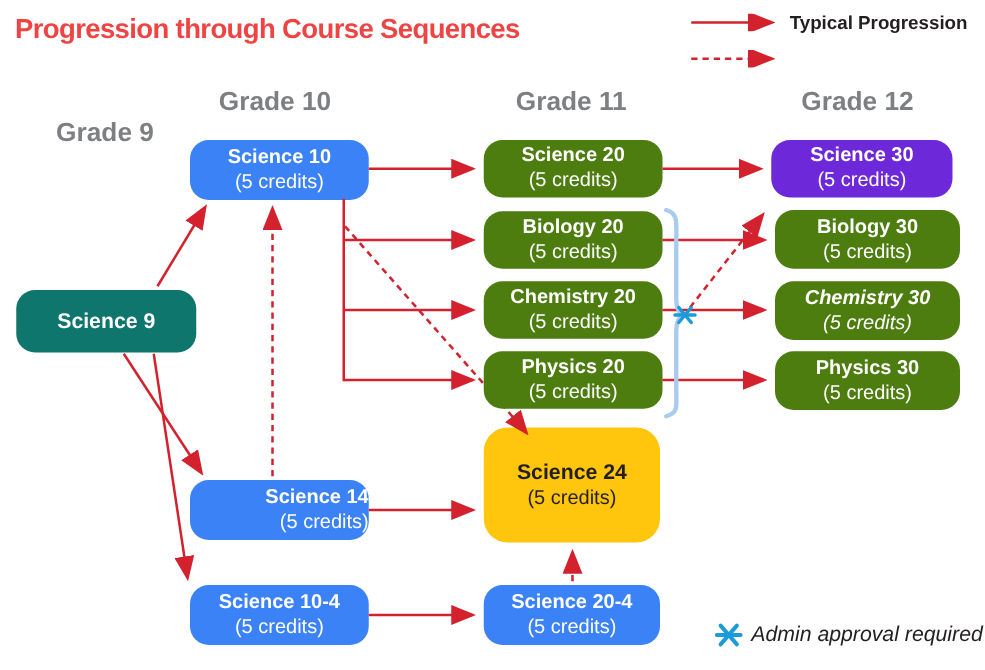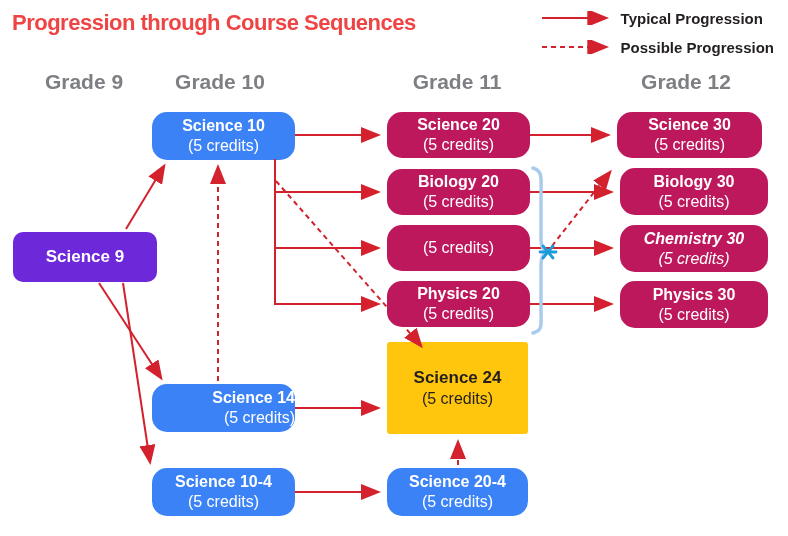--- a/index.html
+++ b/index.html
@@ -9,41 +9,41 @@
 
   .page-title{position:absolute;left:12px;top:10px;font-size:22px;font-weight:700;
               color:#ef4444;letter-spacing:-0.5px;}
 
   .legend{position:absolute;right:14px;top:5px;display:flex;flex-direction:column;gap:3px;}
   .legend-row{display:flex;align-items:center;gap:3px;height:26px;}
   .legend-label{font-size:15px;font-weight:600;color:#231F20;}
 
   .grade-header{position:absolute;top:70px;width:110px;text-align:center;
                 font-size:21px;font-weight:700;color:#7D7F83;}
-  .gh9{left:29px;} .gh10{left:165px;} .gh11{left:402px;} .gh12{left:631px;}
+  .gh9{left:29px;margin-top:25px;} .gh10{left:165px;} .gh11{left:402px;} .gh12{left:631px;}
 
   .box{position:absolute;border-radius:15px;display:flex;flex-direction:column;
        align-items:center;justify-content:center;color:#ffffff;line-height:1.25;}
   .box .name{font-size:16px;font-weight:700;}
   .box .credits{font-size:16px;font-weight:400;}
-  .green{background:#3b82f6;} .magenta{background:#be185d;text-align:right;}
-  .lightblue{background:#6d28d9;border-radius:10px;} .navy{background:#be185d;}
+  .green{background:#3b82f6;} .magenta{background:#4d7c0f;text-align:right;}
+  .lightblue{background:#0f766e;} .navy{background:#6d28d9;}
   .yellow{background:#FFC60D;color:#231F20;}
   .yellow .name{font-size:17px;}
 
   .b-science9{left:13px;top:232px;width:144px;height:50px;}
   .b-science9 .name{font-size:17px;}
   .b-science10{left:152px;top:112px;width:143px;height:48px;}
   .b-science14{left:152px;top:384px;width:143px;height:48px;align-items:flex-end;}
   .b-science104{left:152px;top:468px;width:143px;height:48px;}
   .b-science20{left:387px;top:112px;width:143px;height:46px;}
   .b-biology20{left:387px;top:169px;width:143px;height:46px;}
   .b-chemistry20{left:387px;top:225px;width:143px;height:46px;}
   .b-physics20{left:387px;top:281px;width:143px;height:46px;}
-  .b-science24{left:387px;top:342px;width:141px;height:92px;border-radius:3px;}
+  .b-science24{left:387px;top:342px;width:141px;height:92px;border-radius:19px;}
   .b-science204{left:387px;top:468px;width:141px;height:48px;}
   .b-science30{left:617px;top:112px;width:145px;height:46px;}
   .b-biology30{left:620px;top:168px;width:148px;height:47px;}
   .b-chemistry30{left:620px;top:225px;width:148px;height:47px;font-style:italic;}
   .b-physics30{left:620px;top:281px;width:148px;height:47px;}
 
   .footnote{position:absolute;left:570px;top:495px;display:flex;align-items:center;gap:5px;}
   .footnote-text{font-size:17px;font-style:italic;font-weight:500;color:#231F20;}
 </style>
 </head>
@@ -72,20 +72,21 @@
   </div>
   <div class="box magenta b-science20">
     <span class="name">Science 20</span>
     <span class="credits">(5 credits)</span>
   </div>
   <div class="box magenta b-biology20">
     <span class="name">Biology 20</span>
     <span class="credits">(5 credits)</span>
   </div>
   <div class="box magenta b-chemistry20">
+    <span class="name">Chemistry 20</span>
     <span class="credits">(5 credits)</span>
   </div>
   <div class="box magenta b-physics20">
     <span class="name">Physics 20</span>
     <span class="credits">(5 credits)</span>
   </div>
   <div class="box yellow b-science24">
     <span class="name">Science 24</span>
     <span class="credits">(5 credits)</span>
   </div>
@@ -162,23 +163,32 @@
     </div>
     <div class="legend-row">
       <svg width="78" height="14">
         <defs>
           <marker id="ahl2" viewBox="0 0 10 8" refX="8.5" refY="4" markerWidth="11" markerHeight="9" orient="auto">
             <path d="M0,0 L10,4 L0,8 z" fill="#D3212D"></path>
           </marker>
         </defs>
         <line x1="2" y1="7" x2="66" y2="7" stroke="#D3212D" stroke-width="2" stroke-dasharray="5 4" marker-end="url(#ahl2)"></line>
       </svg>
-      <span class="legend-label">Possible Progression</span>
     </div>
   </div>
 
   <div class="grade-header gh9">Grade 9</div>
   <div class="grade-header gh10">Grade 10</div>
   <div class="grade-header gh11">Grade 11</div>
   <div class="grade-header gh12">Grade 12</div>
 
+  <div class="footnote">
+    <svg width="26" height="26">
+      <g stroke="#1B9BD8" stroke-width="3.2" stroke-linecap="round">
+        <line x1="3.5" y1="13" x2="22.5" y2="13"></line>
+        <line x1="6.5" y1="5.5" x2="19.5" y2="20.5"></line>
+        <line x1="6.5" y1="20.5" x2="19.5" y2="5.5"></line>
+      </g>
+    </svg>
+    <span class="footnote-text">Admin approval required</span>
+  </div>
 
 </div>
 
 </body></html>

